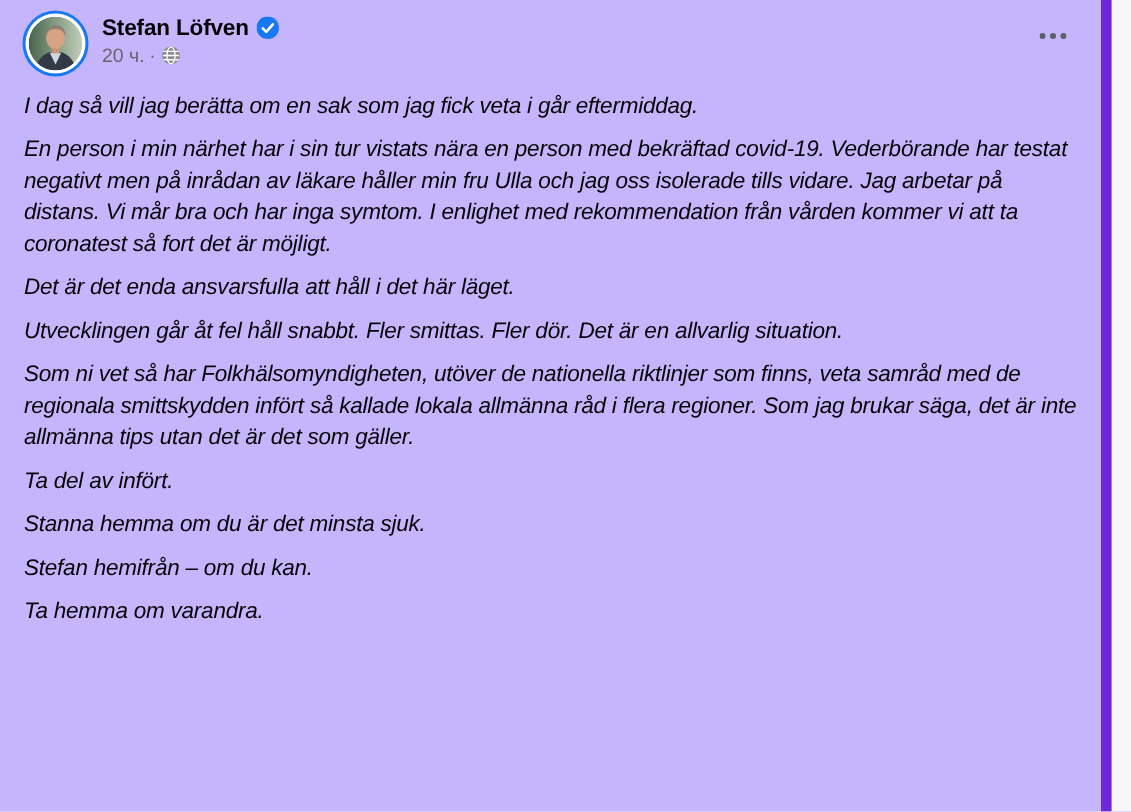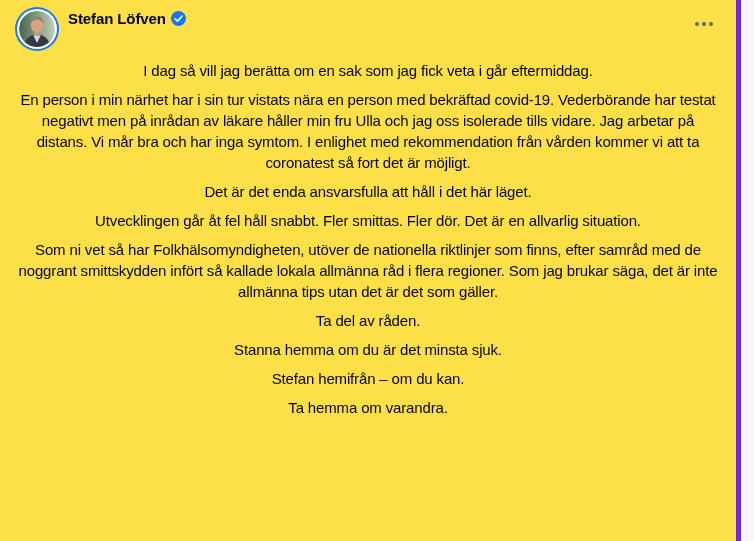--- a/index.html
+++ b/index.html
@@ -3,22 +3,22 @@
 <meta charset="utf-8">
 <style>
   * { margin: 0; padding: 0; box-sizing: border-box; }
   html, body { width: 754px; height: 541px; overflow: hidden; }
   body {
     font-family: "Liberation Sans", "DejaVu Sans", sans-serif;
     background: #f7f7f7;
   }
   .stage { width: 754px; height: 541px; display: flex; }
   .post-card {
-    width: 741px; height: 541px; background: #fde047;
-    border-right: 5px solid #6d28d9; position: relative; text-align: center;
+    width: 741px; height: 541px; background: #c4b5fd;
+    border-right: 7px solid #6d28d9; position: relative;
   }
   
   .post-header {
     display: flex; align-items: flex-start;
     padding: 7px 16px 0 15px;
   }
   .avatar-ring {
     width: 44px; height: 44px; border-radius: 50%;
     background: #1877f2; flex: 0 0 auto;
     display: flex; align-items: center; justify-content: center;
@@ -48,21 +48,21 @@
     width: 32px; height: 32px; border-radius: 50%;
     display: flex; align-items: center; justify-content: center;
     cursor: pointer;
   }
   
   .post-body {
     padding: 9px 16px 0 16px;
     font-size: 15px; line-height: 21px; color: #050505;
     letter-spacing: -0.15px;
   }
-  .post-body p { margin: 0 0 8px 0; }
+  .post-body p { margin: 0 0 8px 0; font-style: italic; }
 </style>
 </head>
 <body>
 
 <div class="stage">
   <div class="post-card">
 
     <div class="post-header">
       <div class="avatar-ring">
         <div class="avatar-gap">
@@ -92,37 +92,48 @@
       <div class="header-text">
         <div class="author-row">
           <span class="author">Stefan Löfven</span>
           <span class="verified">
             <svg width="15" height="15" viewBox="0 0 15 15">
               <circle cx="7.5" cy="7.5" r="7.5" fill="#1877f2"></circle>
               <path d="M4.2 7.9 L6.5 10.2 L10.9 5.2" fill="none" stroke="#ffffff" stroke-width="1.7" stroke-linecap="round" stroke-linejoin="round"></path>
             </svg>
           </span>
         </div>
+        <div class="meta-row">
+          <span class="timestamp">20 ч.</span>
+          <span class="sep">·</span>
+          <span class="globe">
+            <svg width="12" height="12" viewBox="0 0 12 12">
+              <circle cx="6" cy="6" r="6" fill="#8a8d91"></circle>
+              <path d="M0.6 6 H11.4 M0.9 3.2 H11.1 M0.9 8.8 H11.1" stroke="#ffffff" stroke-width="0.9" fill="none"></path>
+              <ellipse cx="6" cy="6" rx="2.7" ry="5.6" stroke="#ffffff" stroke-width="0.9" fill="none"></ellipse>
+            </svg>
+          </span>
+        </div>
       </div>
 
       <div class="more-btn">
         <svg width="18" height="4" viewBox="0 0 18 4">
           <circle cx="2" cy="2" r="2" fill="#5b5f66"></circle>
           <circle cx="9" cy="2" r="2" fill="#5b5f66"></circle>
           <circle cx="16" cy="2" r="2" fill="#5b5f66"></circle>
         </svg>
       </div>
     </div>
 
     <div class="post-body">
       <p>I dag så vill jag berätta om en sak som jag fick veta i går eftermiddag.</p>
       <p>En person i min närhet har i sin tur vistats nära en person med bekräftad covid-19. Vederbörande har testat negativt men på inrådan av läkare håller min fru Ulla och jag oss isolerade tills vidare. Jag arbetar på distans. Vi mår bra och har inga symtom. I enlighet med rekommendation från vården kommer vi att ta coronatest så fort det är möjligt.</p>
       <p>Det är det enda ansvarsfulla att håll i det här läget.</p>
       <p>Utvecklingen går åt fel håll snabbt. Fler smittas. Fler dör. Det är en allvarlig situation.</p>
-      <p>Som ni vet så har Folkhälsomyndigheten, utöver de nationella riktlinjer som finns, efter samråd med de noggrant smittskydden infört så kallade lokala allmänna råd i flera regioner. Som jag brukar säga, det är inte allmänna tips utan det är det som gäller.</p>
-      <p>Ta del av råden.</p>
+      <p>Som ni vet så har Folkhälsomyndigheten, utöver de nationella riktlinjer som finns, veta samråd med de regionala smittskydden infört så kallade lokala allmänna råd i flera regioner. Som jag brukar säga, det är inte allmänna tips utan det är det som gäller.</p>
+      <p>Ta del av infört.</p>
       <p>Stanna hemma om du är det minsta sjuk.</p>
       <p>Stefan hemifrån – om du kan.</p>
       <p>Ta hemma om varandra.</p>
     </div>
 
   </div>
 </div>
 
 </body></html>

